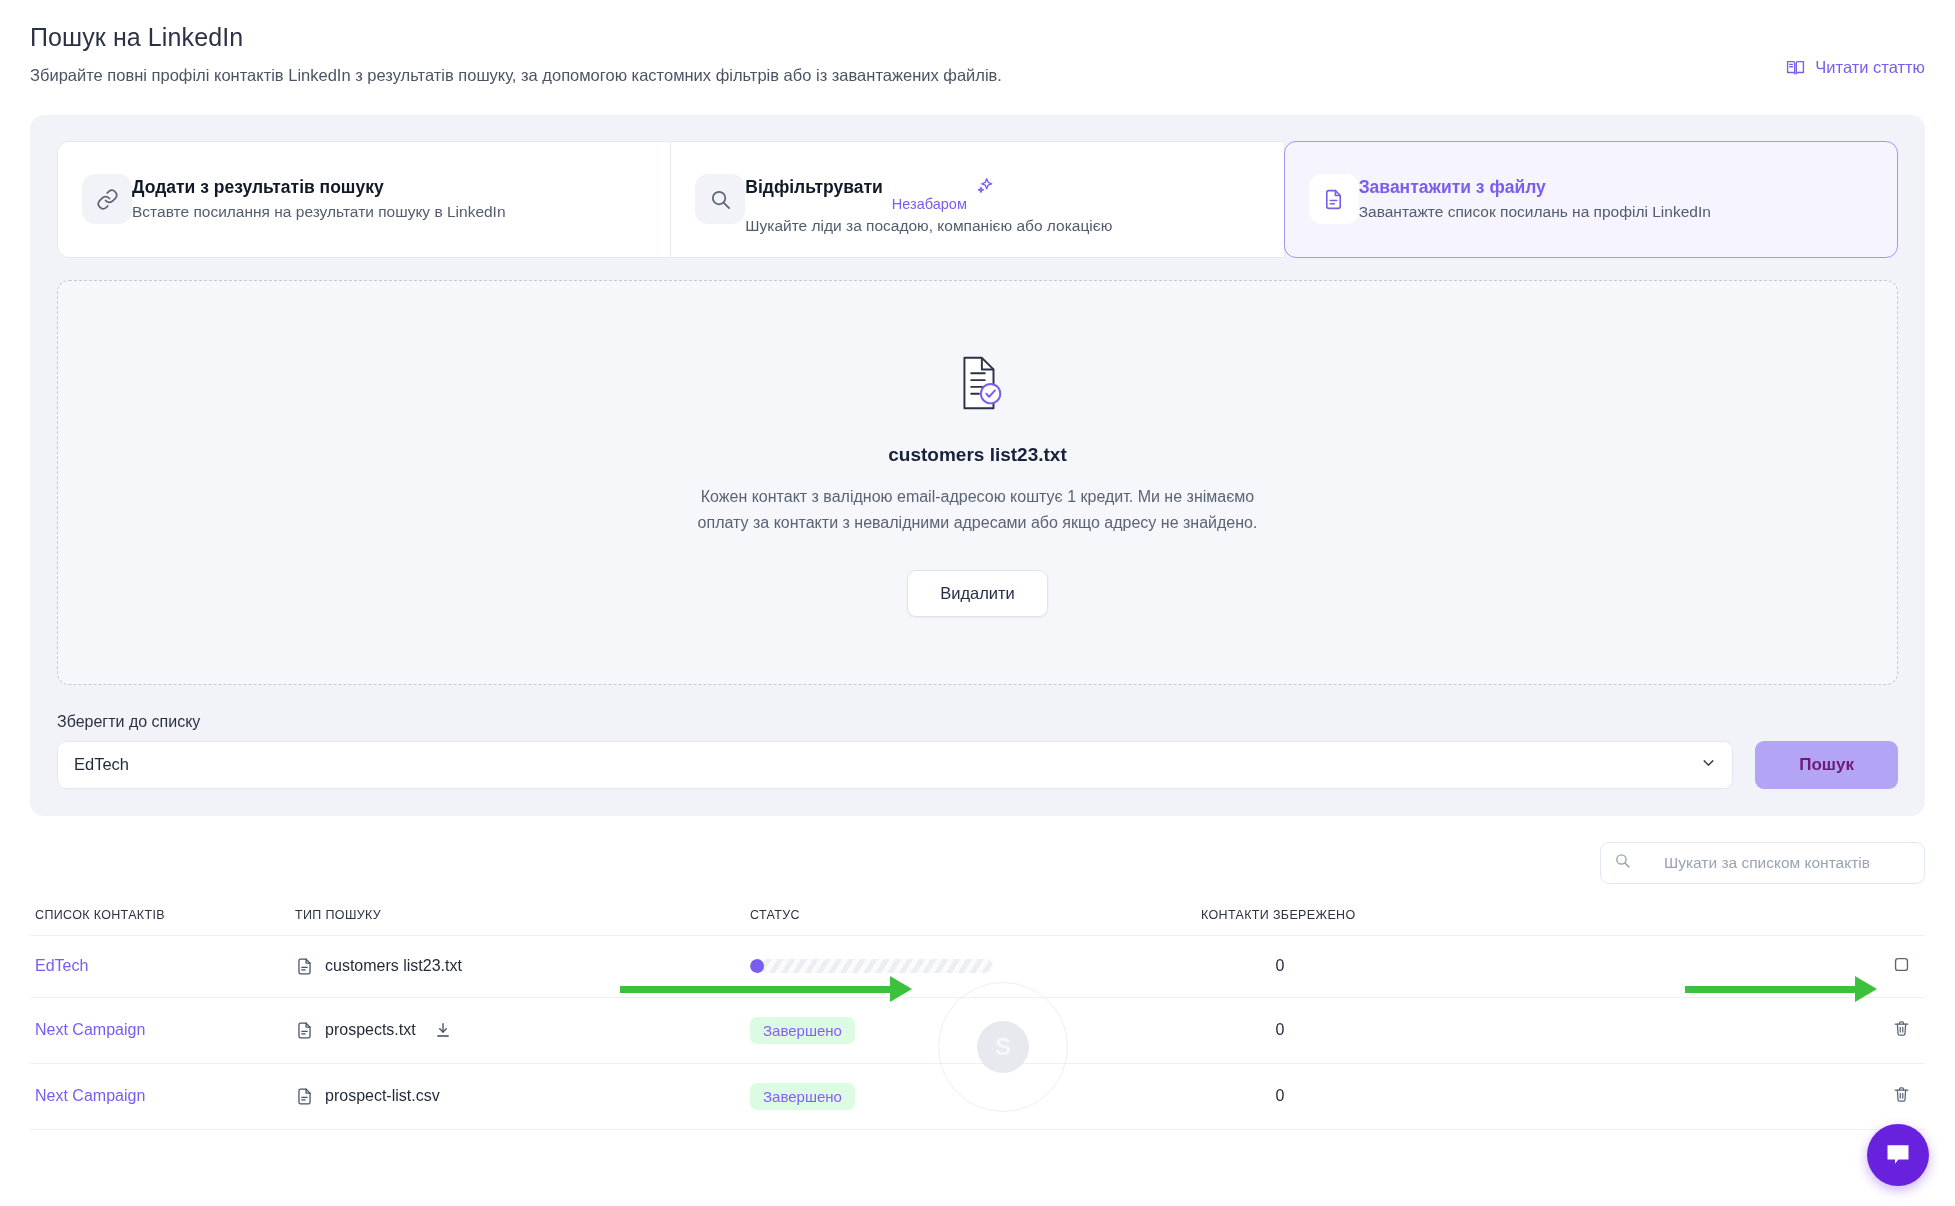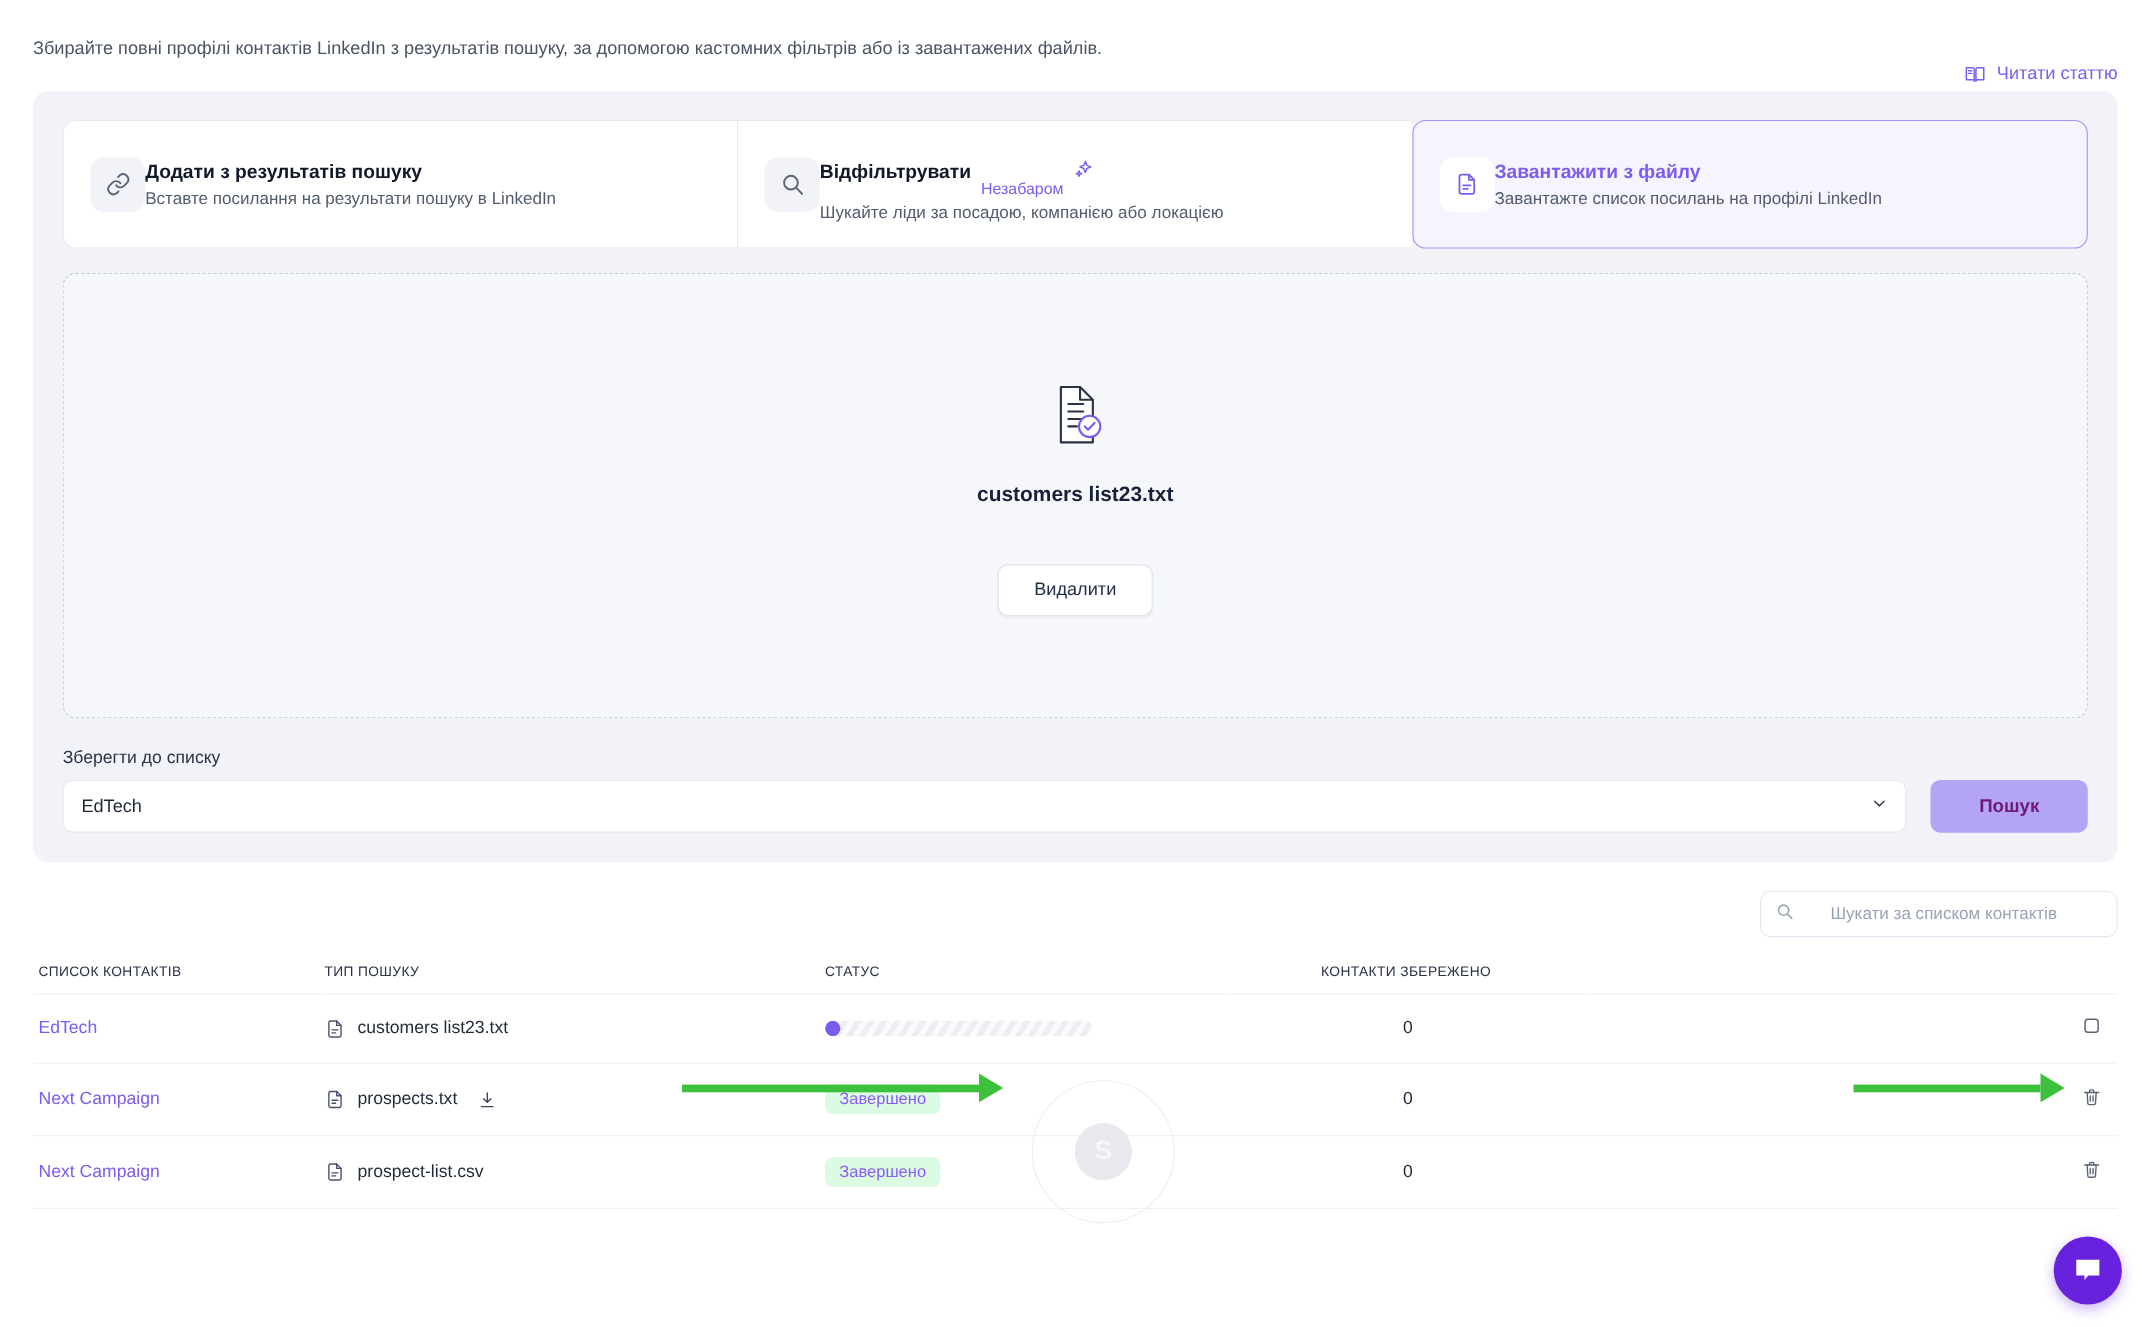--- a/index.html
+++ b/index.html
@@ -235,20 +235,21 @@
     background: #6821dd;
     display: flex; align-items: center; justify-content: center;
     cursor: pointer;
     box-shadow: 0 4px 12px rgba(104,33,221,.35);
   }
 </style>
 </head>
 <body>
 
 <div class="page-header">
+  <div class="page-title">Пошук на LinkedIn</div>
   <div class="page-subtitle">Збирайте повні профілі контактів LinkedIn з результатів пошуку, за допомогою кастомних фільтрів або із завантажених файлів.</div>
 
   <div class="read-article">
     <span>
       <svg width="19" height="19" viewBox="0 0 24 24" fill="none" stroke="#7b5cf0" stroke-width="1.7" stroke-linecap="round" stroke-linejoin="round">
         <path d="M2 4.5h7a2 2 0 0 1 2 2V20a1.7 1.7 0 0 0-1.7-1.7H2z"></path>
         <path d="M22 4.5h-7a2 2 0 0 0-2 2V20a1.7 1.7 0 0 1 1.7-1.7H22z"></path>
         <path d="M4.6 8h3.6M4.6 11h3.6"></path>
       </svg>
     </span>
@@ -318,20 +319,21 @@
     <div class="file-icon">
       <svg width="62" height="62" viewBox="0 0 64 64" fill="none">
         <path d="M18 6h18l12 12v40H18z" stroke="#2b3245" stroke-width="2" stroke-linejoin="round" fill="#fff"></path>
         <path d="M36 6v12h12" stroke="#2b3245" stroke-width="2" stroke-linejoin="round"></path>
         <path d="M25 22h14M25 29h14M25 36h12M25 43h8" stroke="#2b3245" stroke-width="2" stroke-linecap="round"></path>
         <circle cx="45" cy="43" r="10" fill="#fff" stroke="#7b5cf0" stroke-width="2"></circle>
         <path d="M40.5 43l3 3.2 6-6.5" stroke="#7b5cf0" stroke-width="2" stroke-linecap="round" stroke-linejoin="round" fill="none"></path>
       </svg>
     </div>
     <div class="file-name">customers list23.txt</div>
+    <div class="file-note">Кожен контакт з валідною email-адресою коштує 1 кредит. Ми не знімаємо оплату за контакти з невалідними адресами або якщо адресу не знайдено.</div>
     <button class="delete-btn">Видалити</button>
   </div>
 
   <div class="save-label">Зберегти до списку</div>
   <div class="save-row">
     <div class="select-wrap">
       <div class="select-box">
         <span>EdTech</span>
       </div>
       <span class="select-chev">

